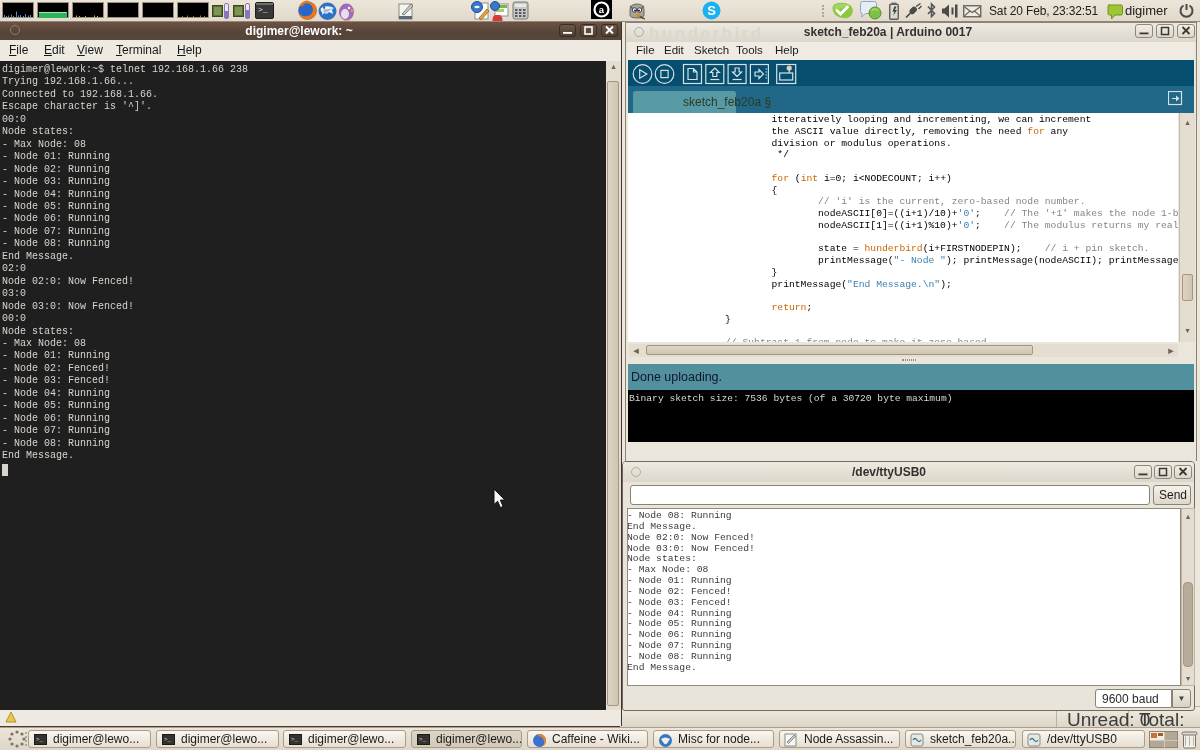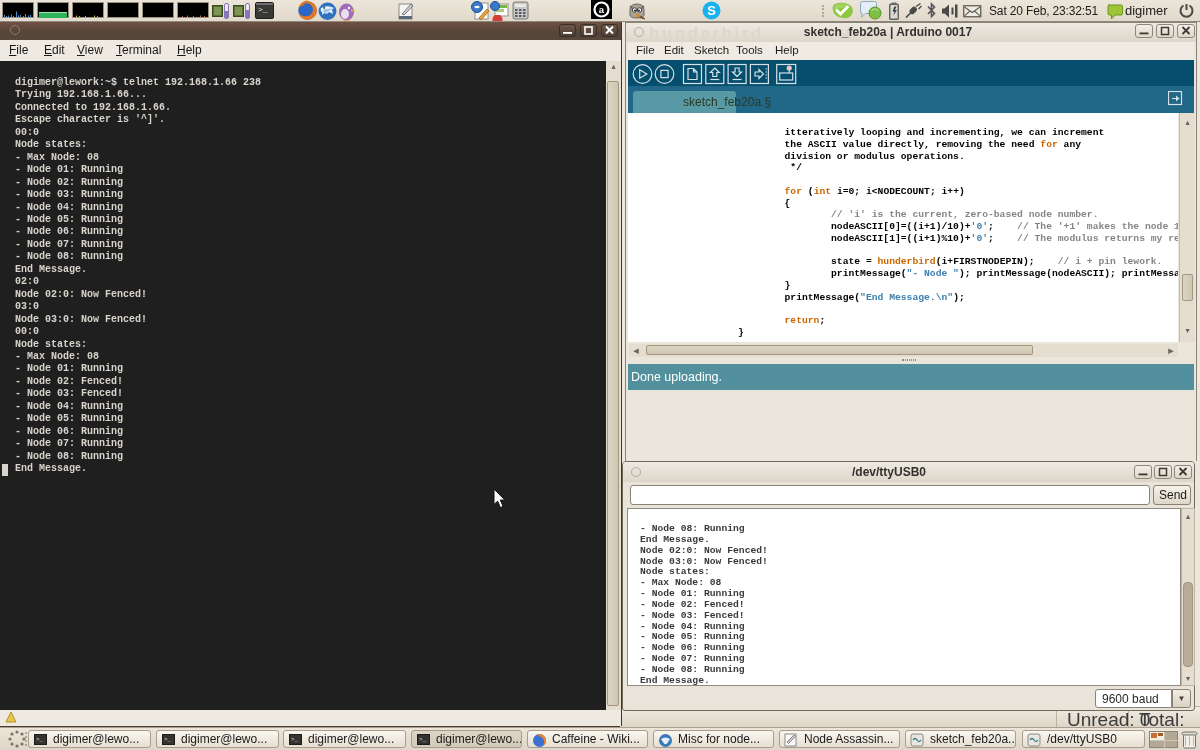--- a/index.html
+++ b/index.html
@@ -1,18 +1,18 @@
 <!DOCTYPE html>
 <html><head><meta charset="utf-8">
 <style>
   html,body{margin:0;padding:0;width:1200px;height:750px;overflow:hidden;background:#4a3c30;
     font-family:"Liberation Sans",sans-serif;}
   *{box-sizing:border-box;}
   .abs{position:absolute;}
-  pre{margin:13px;font-family:"Liberation Mono",monospace;font-weight:bold;}
+  pre{margin:0;font-family:"Liberation Mono",monospace;}
   .tbtn{width:18px;height:14px;background:linear-gradient(#f2eee6,#ddd7ca);border:1px solid #8e8779;border-radius:3px;color:#3a3833;font-size:10px;font-weight:bold;text-align:center;line-height:12px;}
   .dbtn{width:17px;height:13px;background:linear-gradient(#6b5849,#4e3e33);border:1px solid #3a2d24;border-radius:3px;color:#f4f2ee;font-size:9px;font-weight:bold;text-align:center;line-height:11px;}
   .kw{color:#cc6600;}
   .str{color:#3d80ae;}
   .cm{color:#858585;}
   .task{position:absolute;top:730px;height:18px;background:linear-gradient(#faf7f0,#e6dfd1);border:1px solid #a69d8d;border-radius:3px;font-size:12px;color:#1a1a1a;overflow:hidden;white-space:nowrap;}
   .task .lbl{position:absolute;left:24px;top:1px;}
   .sb-track{background:#e5ddcf;}
   .sb-thumb{position:absolute;background:linear-gradient(90deg,#ddd4c4,#cfc5b2);border:1px solid #a29781;border-radius:2px;}
   .arrow{position:absolute;font-size:8px;color:#6b6459;text-align:center;width:100%;transform:scale(0.9);}
@@ -97,21 +97,21 @@
                         the ASCII value directly, removing the need <span class="kw">for</span> any
                         division or modulus operations.
                          */
 
                         <span class="kw">for</span> (<span class="kw">int</span> i=0; i&lt;NODECOUNT; i++)
                         {
                                 <span class="cm">// 'i' is the current, zero-based node number.</span>
                                 nodeASCII[0]=((i+1)/10)+<span class="str">'0'</span>;    <span class="cm">// The '+1' makes the node 1-based.</span>
                                 nodeASCII[1]=((i+1)%10)+<span class="str">'0'</span>;    <span class="cm">// The modulus returns my real node</span>
 
-                                state = <span class="kw">hunderbird</span>(i+FIRSTNODEPIN);    <span class="cm">// i + pin lework.</span>
+                                state = <span class="kw">hunderbird</span>(i+FIRSTNODEPIN);    <span class="cm">// i + pin sketch.</span>
                                 printMessage(<span class="str">"- Node "</span>); printMessage(nodeASCII); printMessage();
                         }
                         printMessage(<span class="str">"End Message.\n"</span>);
 
                         <span class="kw">return</span>;
                 }
 
                 <span class="cm">// Subtract 1 from node to make it zero-based.</span></pre>
   </div>
 
@@ -124,24 +124,27 @@
   <div class="abs sb-track" style="left:3px;top:321px;width:549px;height:13px;">
     <div class="arrow" style="left:2px;top:2px;width:10px;">◀</div>
     <div class="sb-thumb" style="left:17px;top:1px;width:387px;height:10px;background:linear-gradient(#ddd4c4,#cfc5b2);"></div>
     <div class="arrow" style="right:2px;left:auto;top:2px;width:10px;">▶</div>
   </div>
 
   <div class="abs" style="left:0;top:334px;width:570px;height:7px;background:#ebe6dc;">
         <div style="position:absolute;left:276px;top:2px;width:14px;height:2px;border-top:1px dotted #97907f;border-bottom:1px dotted #97907f;"></div>
       </div>
 
-  <div class="abs" style="left:2px;top:341px;width:566px;height:26px;background:#53909d;font-size:12.5px;color:#ffffff;">
+  <div class="abs" style="left:2px;top:341px;width:566px;height:26px;background:#53909d;font-size:12.5px;color:#0f172a;">
         <span style="position:absolute;left:3px;top:6px;">Done uploading.</span>
       </div>
 
+  <div class="abs" style="left:2px;top:367px;width:566px;height:52px;background:#000;">
+    <pre style="font-size:9.65px;color:#d8d8d8;position:absolute;left:1px;top:3px;">Binary sketch size: 7536 bytes (of a 30720 byte maximum)</pre>
+  </div>
 
 </div>
 
 <div class="abs" style="left:622px;top:461px;width:573px;height:250px;background:#e9e4d9;border:1px solid #6f695e;border-radius:4px 4px 3px 3px;" id="serial">
 
   <div class="abs" style="left:0;top:0;width:571px;height:20px;background:linear-gradient(#eeeae1,#dcd6ca);border-radius:3px 3px 0 0;">
     <div class="abs" style="left:0;top:3px;width:532px;text-align:center;font-size:12px;font-weight:bold;color:#33312e;">/dev/ttyUSB0</div>
     <div class="abs" style="left:8px;top:5px;width:10px;height:10px;border:1px solid #b3ac9f;border-radius:50%;"></div>
     <div class="tbtn abs" style="left:511px;top:3px;"><svg width="16" height="12">
             <rect x="3.5" y="7.5" width="9" height="1.8" fill="#3c3a35"></rect>
@@ -185,20 +188,21 @@
 
   <div class="abs" style="left:472px;top:227px;width:77px;height:19px;background:#fff;border:1px solid #8a8274;border-radius:3px 0 0 3px;font-size:12px;color:#2a2a2a;">
         <span style="position:absolute;left:6px;top:2px;">9600 baud</span>
       </div>
   <div class="abs" style="left:549px;top:227px;width:19px;height:19px;background:linear-gradient(#f1ece2,#d9d2c4);border:1px solid #8a8274;border-radius:0 3px 3px 0;color:#44403a;font-size:8px;text-align:center;line-height:18px;">▼</div>
 </div>
 
 <div class="abs" style="left:0;top:22px;width:622px;height:704px;background:#efeae1;border-right:1px solid #3e362c;" id="terminal">
 
   <div class="abs" style="left:0;top:0;width:621px;height:18px;background:linear-gradient(#6e5244,#544439 60%,#57463a);">
+    <div class="abs" style="left:0;top:2px;width:598px;text-align:center;font-size:12px;font-weight:bold;color:#fff;">digimer@lework: ~</div>
     <div class="abs" style="left:10px;top:3px;width:10px;height:10px;border:1px solid #8c7d6e;border-radius:50%;"></div>
     <div class="dbtn abs" style="left:559px;top:2px;"><svg width="15" height="11">
             <rect x="3" y="7" width="9" height="1.8" fill="#fff"></rect>
           </svg></div>
     <div class="dbtn abs" style="left:580px;top:2px;"><svg width="15" height="11">
             <rect x="4" y="2" width="7" height="7" fill="none" stroke="#fff" stroke-width="1.6"></rect>
           </svg></div>
     <div class="dbtn abs" style="left:601px;top:2px;"><svg width="15" height="11">
             <path d="M4,1.5 L11,8.5 M11,1.5 L4,8.5" stroke="#fff" stroke-width="2"></path>
           </svg></div>

